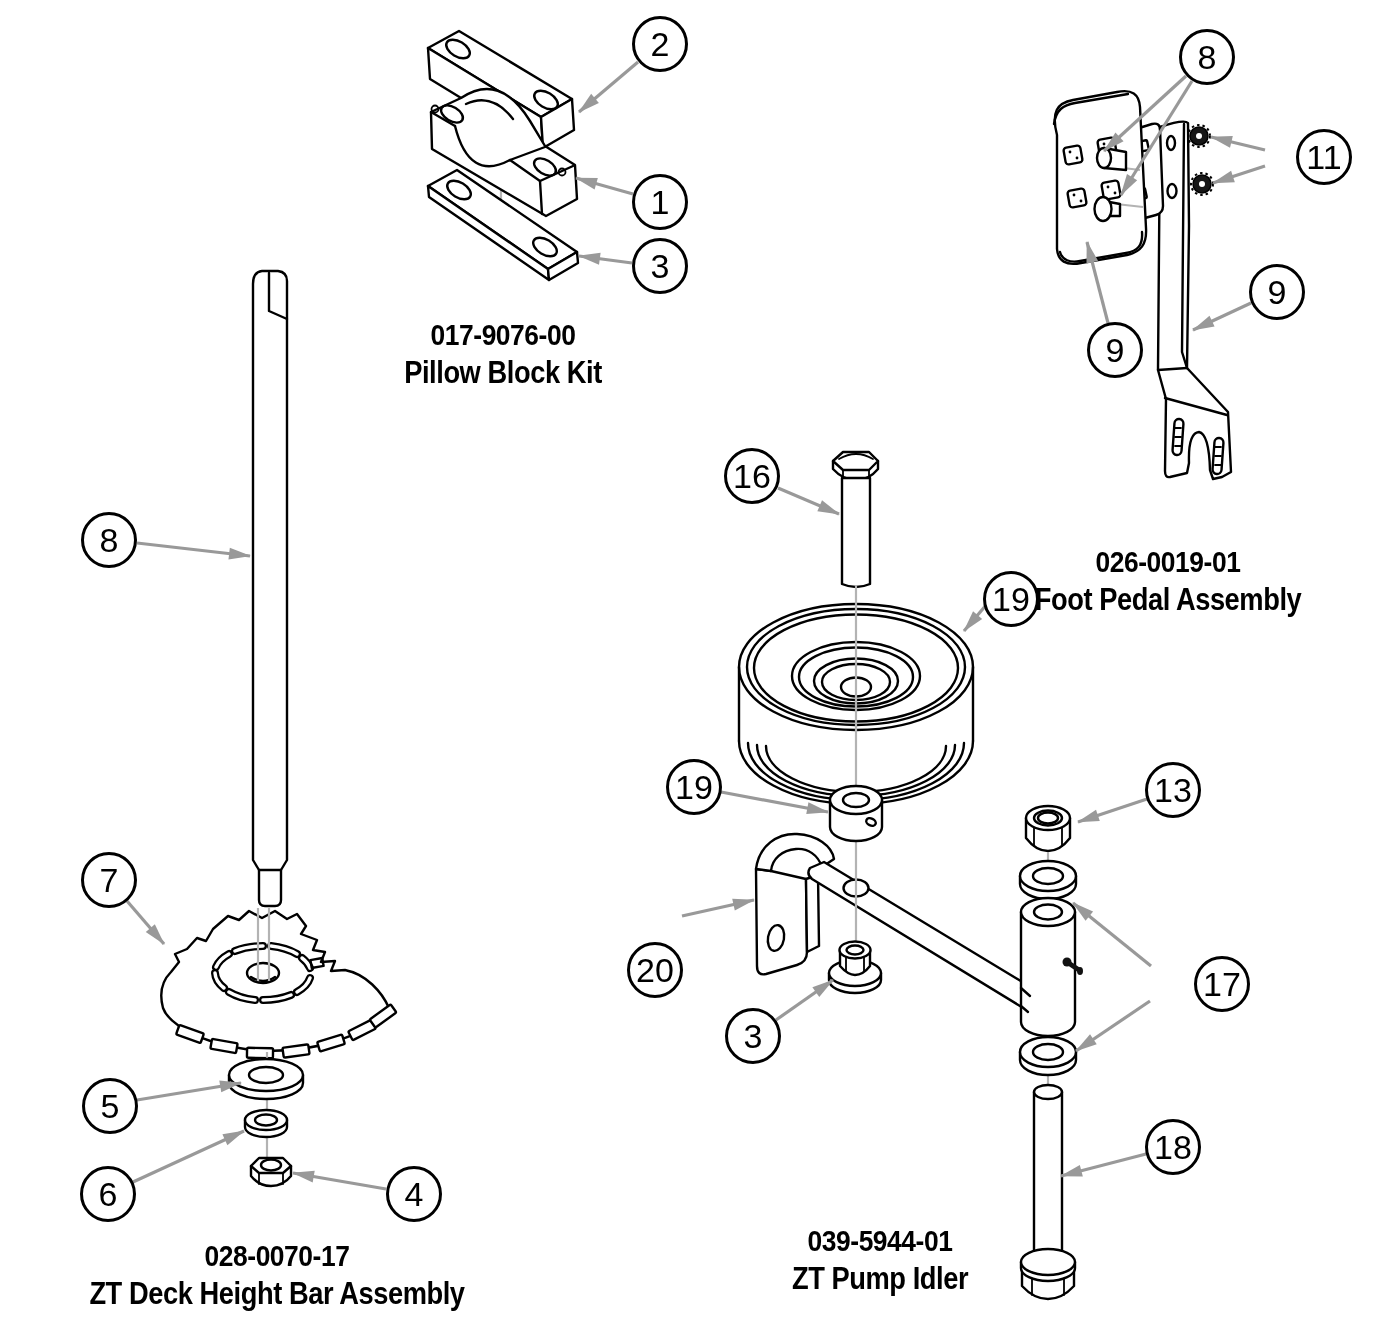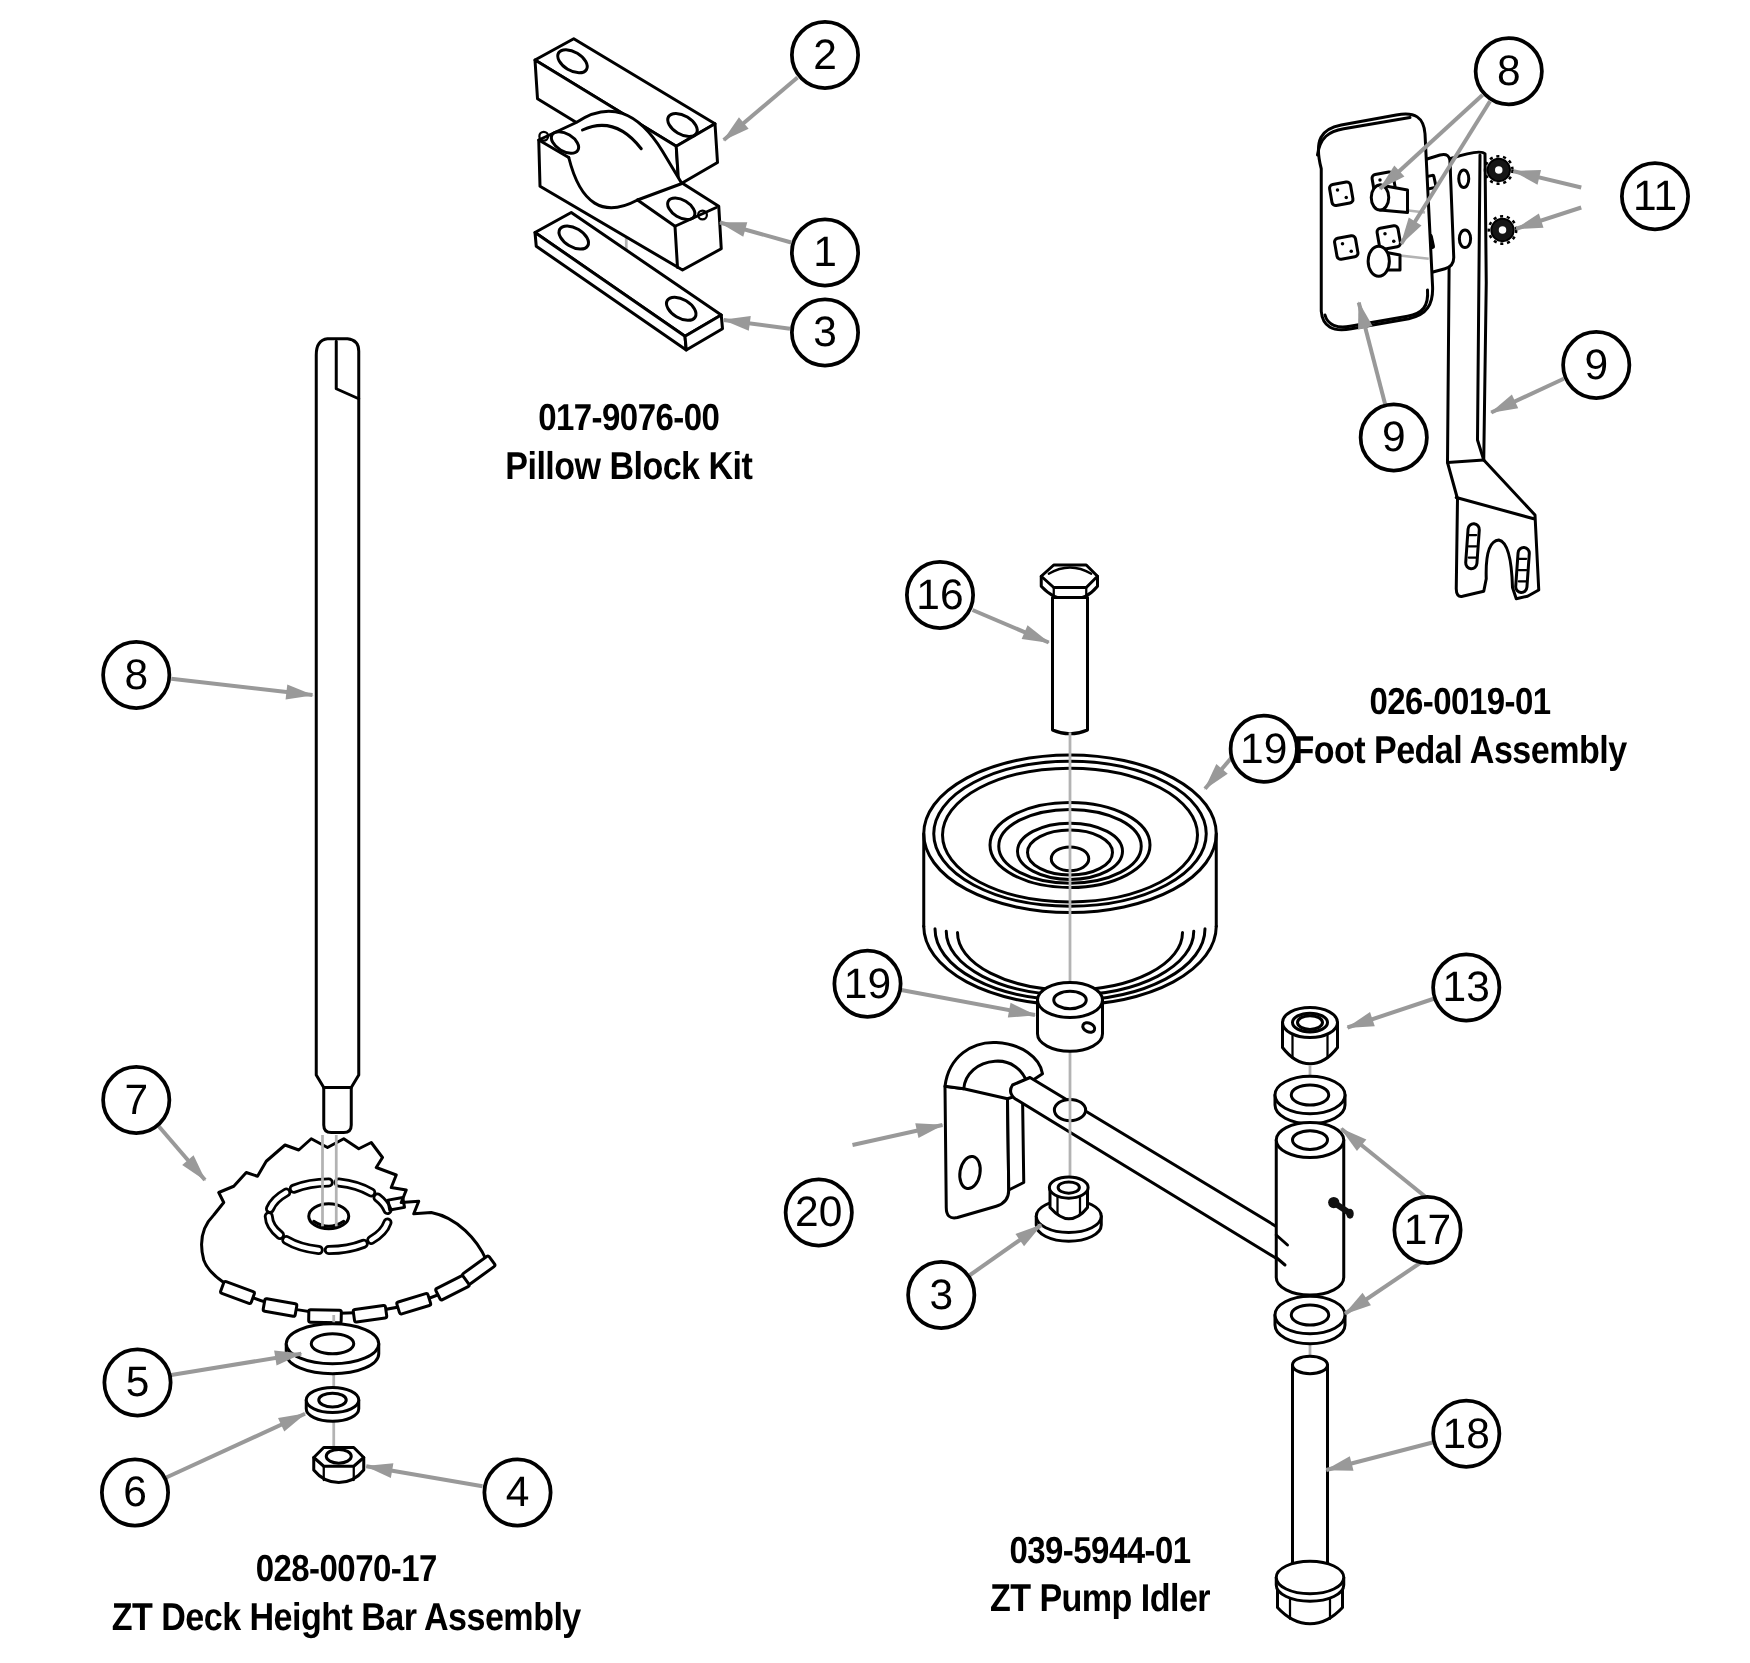--- a/index.html
+++ b/index.html
@@ -296,21 +296,21 @@
 <div class="callout" style="left:81px;top:852px">7</div>
 <div class="callout" style="left:81px;top:512px">8</div>
 <div class="callout" style="left:1249px;top:264px">9</div>
 <div class="callout" style="left:1087px;top:322px">9</div>
 <div class="callout" style="left:1296px;top:129px">11</div>
 <div class="callout" style="left:1179px;top:29px">8</div>
 <div class="callout" style="left:1145px;top:762px">13</div>
 <div class="callout" style="left:725px;top:1008px">3</div>
 <div class="callout" style="left:1145px;top:1119px">18</div>
 <div class="callout" style="left:724px;top:448px">16</div>
-<div class="callout" style="left:1114px;top:956px">17</div>
+<div class="callout" style="left:1194px;top:956px">17</div>
 <div class="callout" style="left:666px;top:759px">19</div>
 <div class="callout" style="left:983px;top:571px">19</div>
 <div class="callout" style="left:627px;top:942px">20</div>
 
 <div class="plabel" style="left:503px;top:316px">
   <div class="pnum">017-9076-00</div>
   <div class="pname">Pillow Block Kit</div>
 </div>
 <div class="plabel" style="left:1168px;top:543px">
   <div class="pnum">026-0019-01</div>

